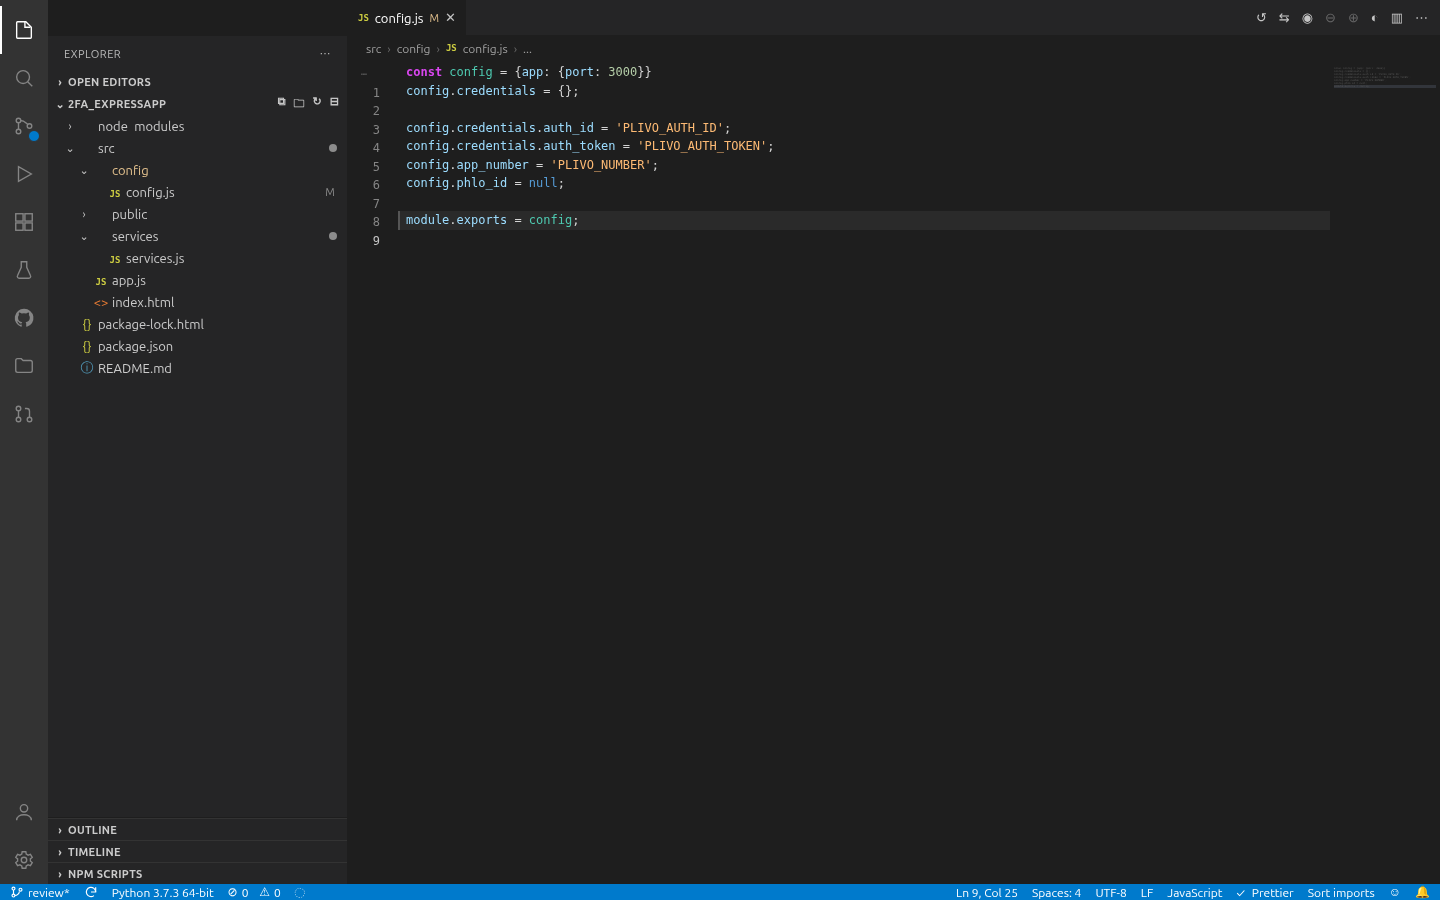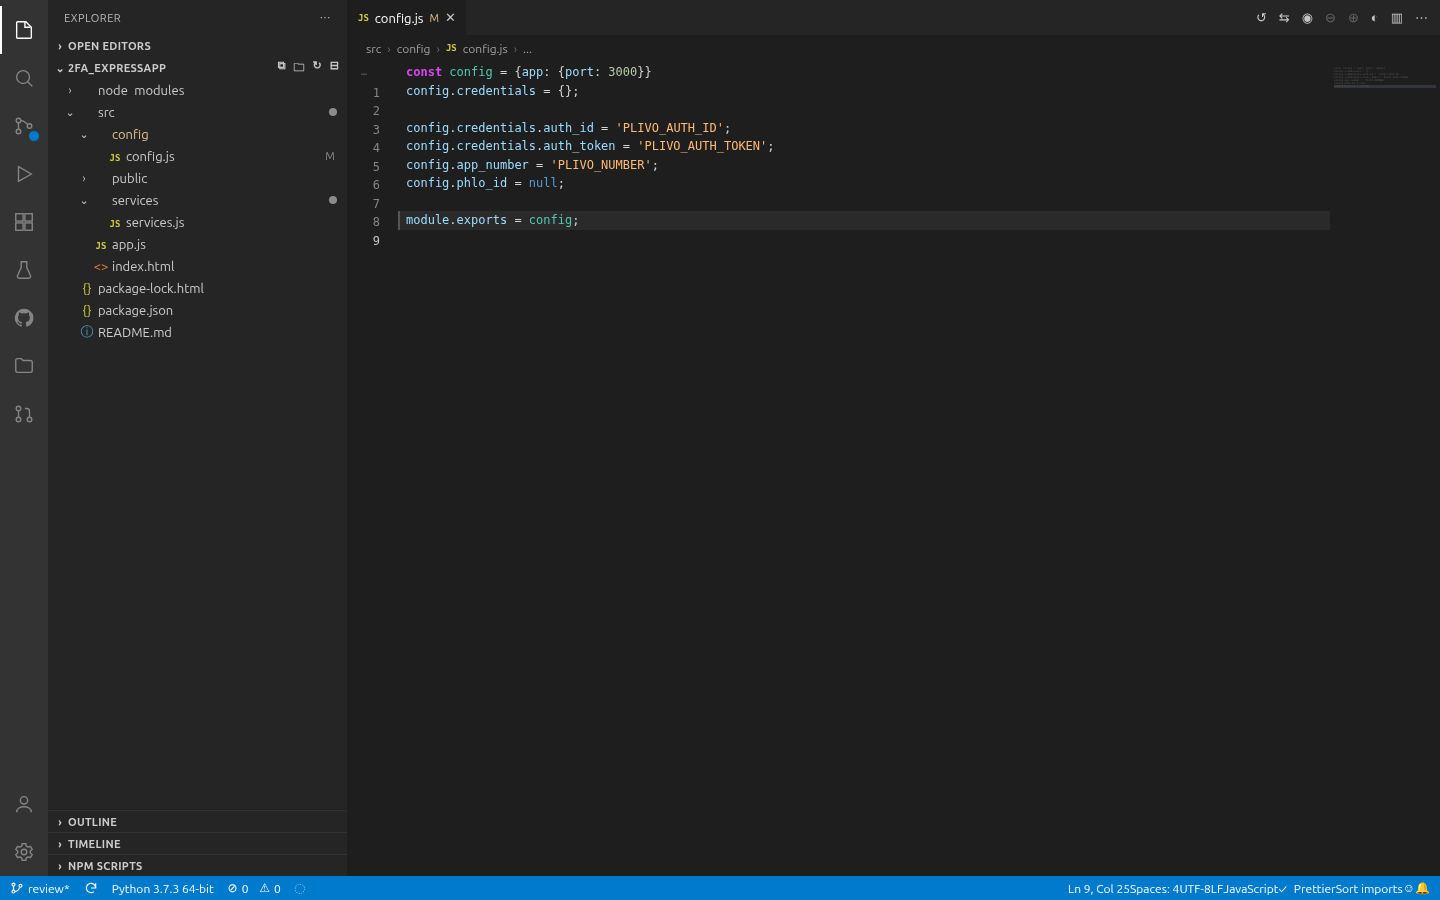--- a/index.html
+++ b/index.html
@@ -14,21 +14,21 @@
 
 .activity-bar { width:48px; background:#333333; display:flex; flex-direction:column; align-items:center; padding-top:6px; }
 .activity-bar .spacer { flex:1; }
 .act-item { width:48px; height:48px; display:flex; align-items:center; justify-content:center; cursor:pointer; color:#858585; position:relative; }
 .act-item.active { color:#ffffff; }
 .act-item.active::before { content:""; position:absolute; left:0; top:0; bottom:0; width:2px; background:#fff; }
 .act-item svg { width:22px; height:22px; }
 .act-badge { position:absolute; right:8px; bottom:8px; width:12px; height:12px; border-radius:50%; background:#007acc; border:1px solid #333; }
 
 
-.sidebar { width:300px; background:#252526; display:flex; flex-direction:column; border-right:1px solid #1e1e1e; }
+.sidebar { width:300px; background:#252526; display:flex; flex-direction:column; border-right:1px solid #1e1e1e;margin-top:36px; }
 .sb-header { display:flex; align-items:center; height:35px; padding:0 16px; color:#bbbbbb; font-size:11px; letter-spacing:.5px; }
 .sb-header .title { flex:1; }
 .sb-header .dots { color:#bbbbbb; cursor:pointer; }
 .sb-section { display:flex; align-items:center; height:22px; padding:0 8px 0 4px; cursor:pointer; color:#cccccc; font-size:11px; font-weight:700; }
 .sb-section .chev { width:16px; text-align:center; color:#cccccc; font-size:11px; }
 .sb-section .label { flex:1; letter-spacing:.3px; }
 .sb-section .actions { display:flex; gap:8px; color:#c5c5c5; }
 .sb-section .actions span { cursor:pointer; }
 .tree { flex:1; overflow:auto; font-size:13px; }
 .tree-row { display:flex; align-items:center; height:22px; padding-right:10px; cursor:pointer; }
@@ -68,23 +68,23 @@
 .tok-str { color:#fdba74; }
 .tok-num { color:#b5cea8; }
 .tok-null { color:#569cd6; }
 .tok-punc { color:#d4d4d4; }
 .tok-obj { color:#4ec9b0; }
 .minimap { width:110px; background:#1e1e1e; padding:6px 4px; font-size:2.5px; line-height:3px; font-family:monospace; color:#555; }
 .minimap .ml { white-space:pre; }
 .minimap .hl { background:rgba(100,110,130,.3); }
 
 
-.statusbar { height:24px; background:#007acc; color:#ffffff; display:flex; align-items:center; font-size:12px; padding:0 10px; gap:14px; }
+.statusbar { height:16px; background:#007acc; color:#ffffff; display:flex; align-items:center; font-size:12px; padding:0 10px; gap:14px; }
 .statusbar .left { display:flex; align-items:center; gap:14px; }
-.statusbar .right { margin-left:auto; display:flex; align-items:center; }
+.statusbar .right { margin-left:auto; display:flex; align-items:center; gap:14px; }
 .statusbar .item { display:flex; align-items:center; gap:4px; cursor:pointer; }
 .statusbar .chk::before { content:"✓"; margin-right:3px; }
 .sb-ico { display:inline-flex; }
 </style>
 </head>
 <body>
 
 <div class="workspace">
 
   <div class="activity-bar">

